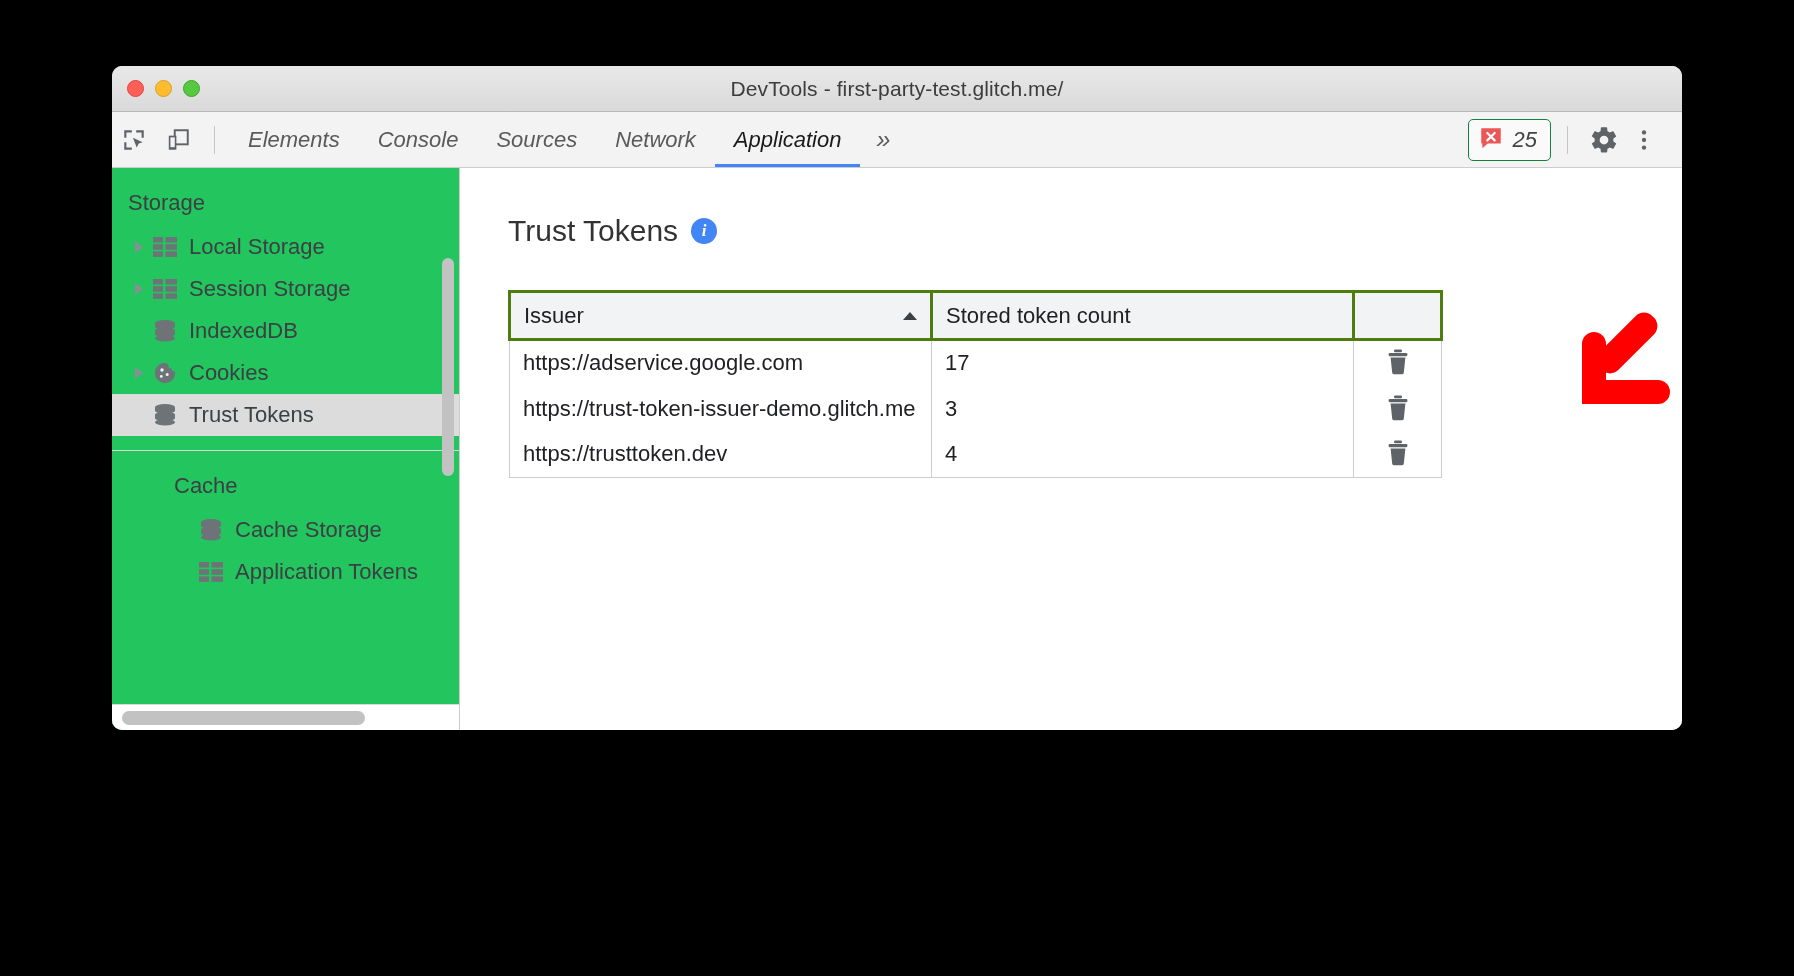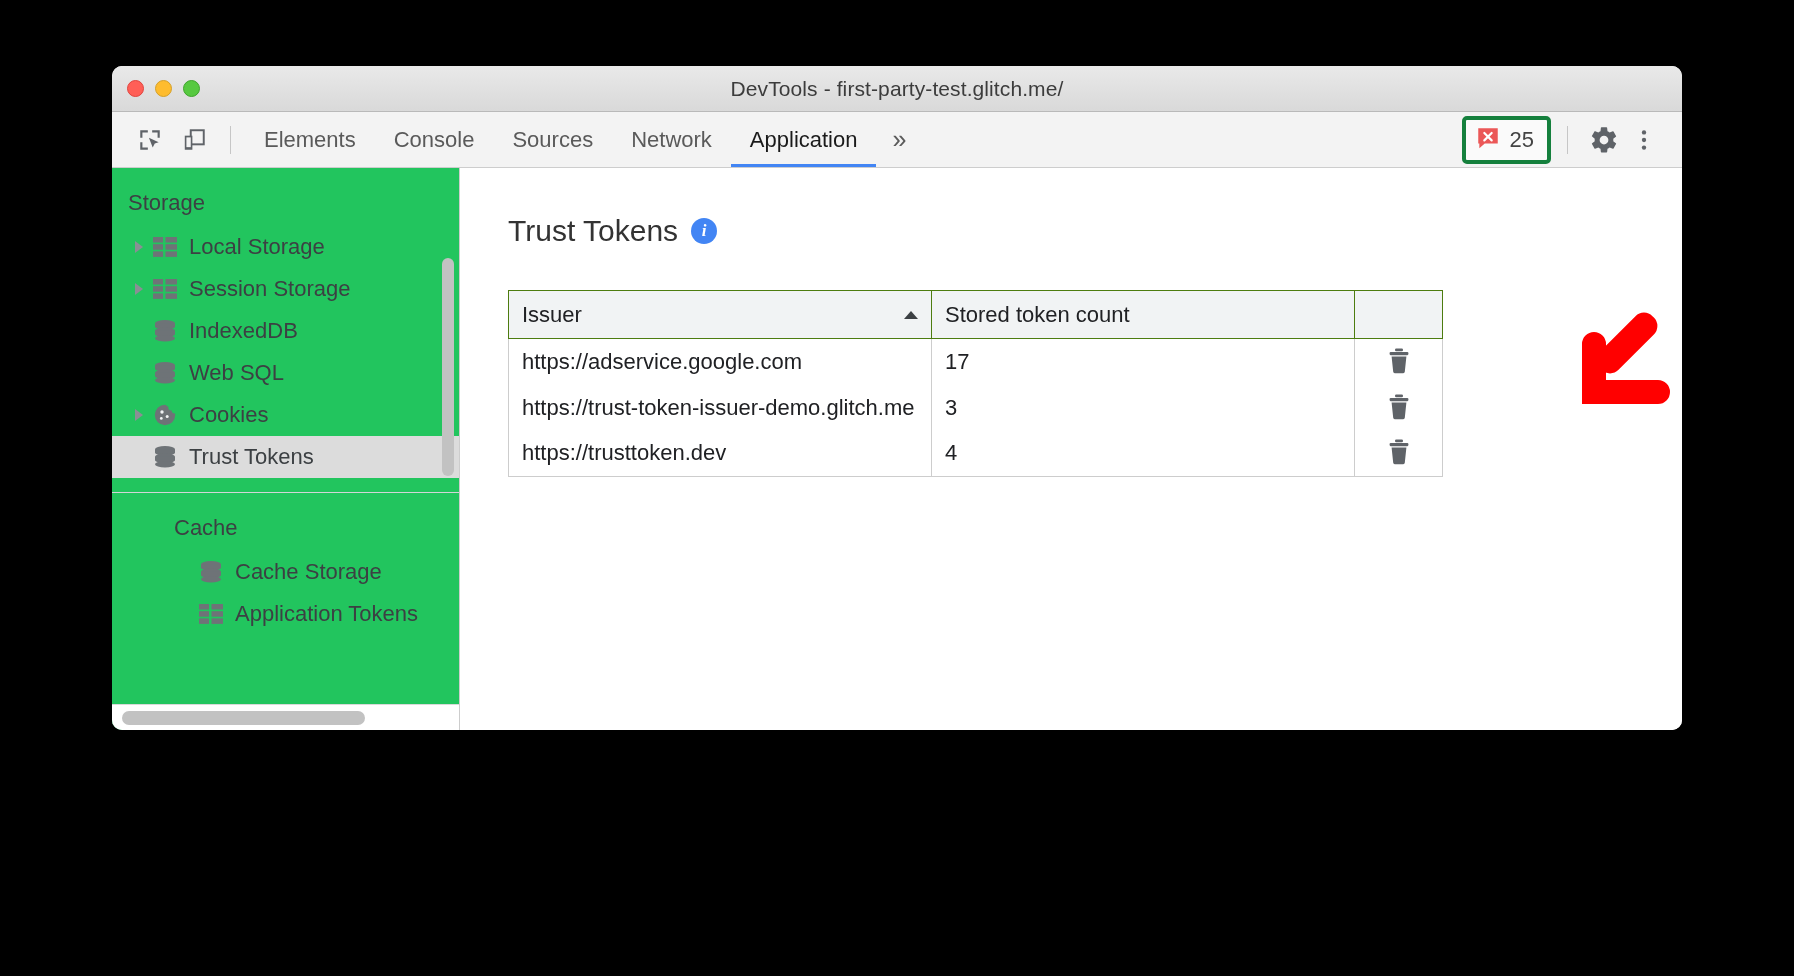--- a/index.html
+++ b/index.html
@@ -40,21 +40,22 @@
     font-size: 21px; color: #3c3c3c; letter-spacing: .1px;
     pointer-events: none;
   }
 
   
   .tabbar {
     height: 56px;
     background: #f3f3f3;
     border-bottom: 1px solid #cdcdcd;
     display: flex; align-items: center;
-    padding-left: 16px;
+    padding-left: 0;
+    font-style: italic;
   }
   .tb-icon {
     width: 44px; height: 40px;
     display: flex; align-items: center; justify-content: center;
     cursor: pointer;
   }
   .tb-sep { width: 1px; height: 28px; background: #c6c6c6; margin: 0 14px; }
   .tabs { display: flex; align-items: center; height: 100%; }
   .tab {
     position: relative;
@@ -67,21 +68,21 @@
   .tab.active::after {
     content: ""; position: absolute;
     left: 0; right: 0; bottom: 0; height: 3px;
     background: #4285f4;
   }
   .tab.more { font-size: 25px; color: #5a5a5a; padding: 0 16px; }
 
   .tb-right { margin-left: auto; display: flex; align-items: center; padding-right: 18px; }
   .err-badge {
     display: flex; align-items: center; gap: 9px;
-    border: 4px solid #15803d; border-radius: 5px;
+    border: 1px solid #15803d; border-radius: 5px;
     background: #fafafa;
     padding: 5px 13px 5px 9px;
     cursor: pointer;
   }
   .err-badge .count { font-size: 22px; color: #444; }
   .tb-right .tb-sep { margin: 0 16px; }
   .gear, .kebab { width: 40px; height: 40px; display:flex; align-items:center; justify-content:center; cursor:pointer; }
 
   
   .content { display: flex; height: calc(664px - 46px - 56px); }
@@ -160,21 +161,21 @@
   table.tt {
     margin-top: 42px;
     border-collapse: collapse;
     table-layout: fixed;
     width: 935px;
     font-size: 22px;
     color: #202124;
   }
   table.tt th {
     background: #f1f3f4;
-    border: 1px solid #4d7c0f;
+    border: 3px solid #4d7c0f;
     font-weight: normal;
     text-align: left;
     height: 48px;
     padding: 0 13px;
     color: #202124;
     font-size: 22px;
     cursor: pointer;
     white-space: nowrap;
   }
   table.tt td {
@@ -324,33 +325,20 @@
                 <ellipse cx="12" cy="3.2" rx="10" ry="3.2" fill="#6e7377"></ellipse>
                 <path d="M2 3.2v3.3c0 1.77 4.48 3.2 10 3.2s10-1.43 10-3.2V3.2" fill="#6e7377"></path>
                 <ellipse cx="12" cy="10.8" rx="10" ry="3.2" fill="#6e7377"></ellipse>
                 <path d="M2 10.8v3.3c0 1.77 4.48 3.2 10 3.2s10-1.43 10-3.2v-3.3" fill="#6e7377"></path>
                 <ellipse cx="12" cy="18.2" rx="10" ry="3.2" fill="#6e7377"></ellipse>
               </svg>
             </span>
             <span>IndexedDB</span>
           </div>
 
-          <div class="node">
-            <span class="twisty"></span>
-            <span class="node-icon">
-              <svg width="24" height="22" viewBox="0 0 24 22">
-                <ellipse cx="12" cy="3.2" rx="10" ry="3.2" fill="#6e7377"></ellipse>
-                <path d="M2 3.2v3.3c0 1.77 4.48 3.2 10 3.2s10-1.43 10-3.2V3.2" fill="#6e7377"></path>
-                <ellipse cx="12" cy="10.8" rx="10" ry="3.2" fill="#6e7377"></ellipse>
-                <path d="M2 10.8v3.3c0 1.77 4.48 3.2 10 3.2s10-1.43 10-3.2v-3.3" fill="#6e7377"></path>
-                <ellipse cx="12" cy="18.2" rx="10" ry="3.2" fill="#6e7377"></ellipse>
-              </svg>
-            </span>
-            <span>Web SQL</span>
-          </div>
 
           <div class="node">
             <span class="twisty">
                 <span class="caret"></span>
               </span>
             <span class="node-icon">
               <svg width="24" height="24" viewBox="0 0 24 24">
                 <path d="M12 1.8a10.2 10.2 0 1 0 10.2 10.2c0-.6-.06-1.2-.17-1.77a2.6 2.6 0 0 1-3.4-2.9 2.6 2.6 0 0 1-3.2-3.3A10.15 10.15 0 0 0 12 1.8z" fill="#6e7377"></path>
                 <circle cx="9" cy="9" r="1.7" fill="#f1f3f4"></circle>
                 <circle cx="14.2" cy="13.6" r="1.5" fill="#f1f3f4"></circle>

